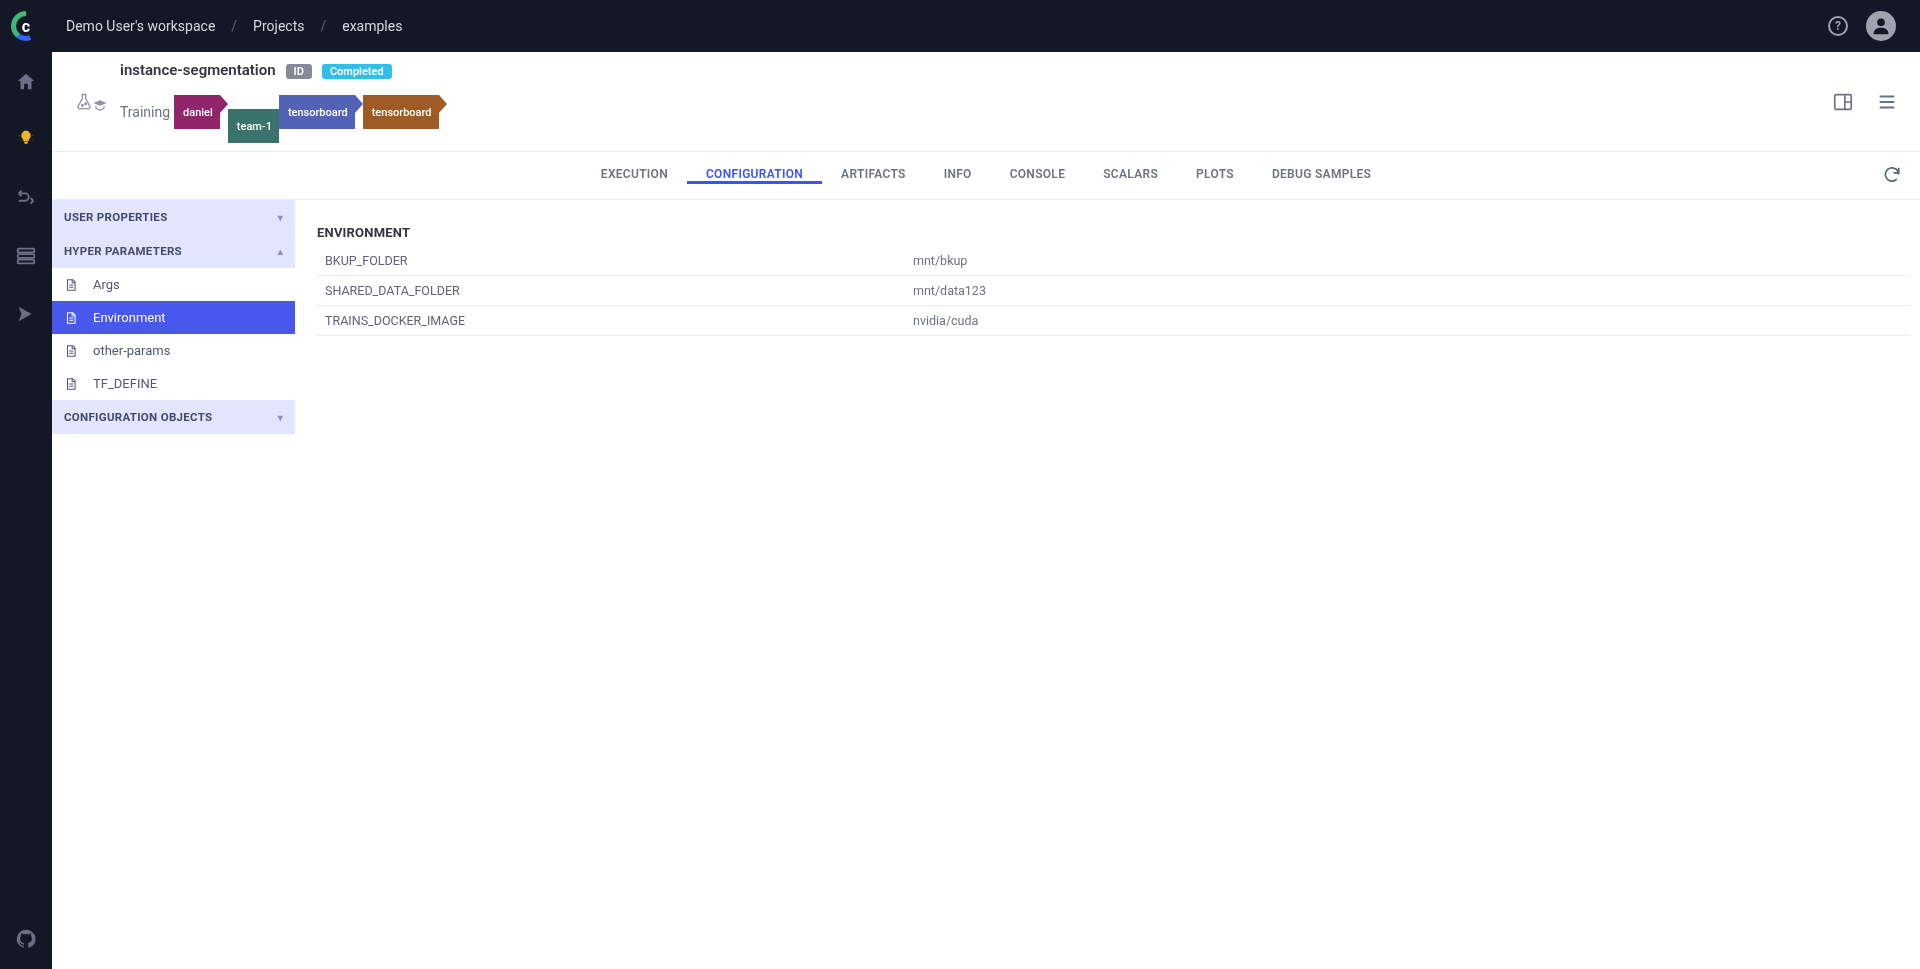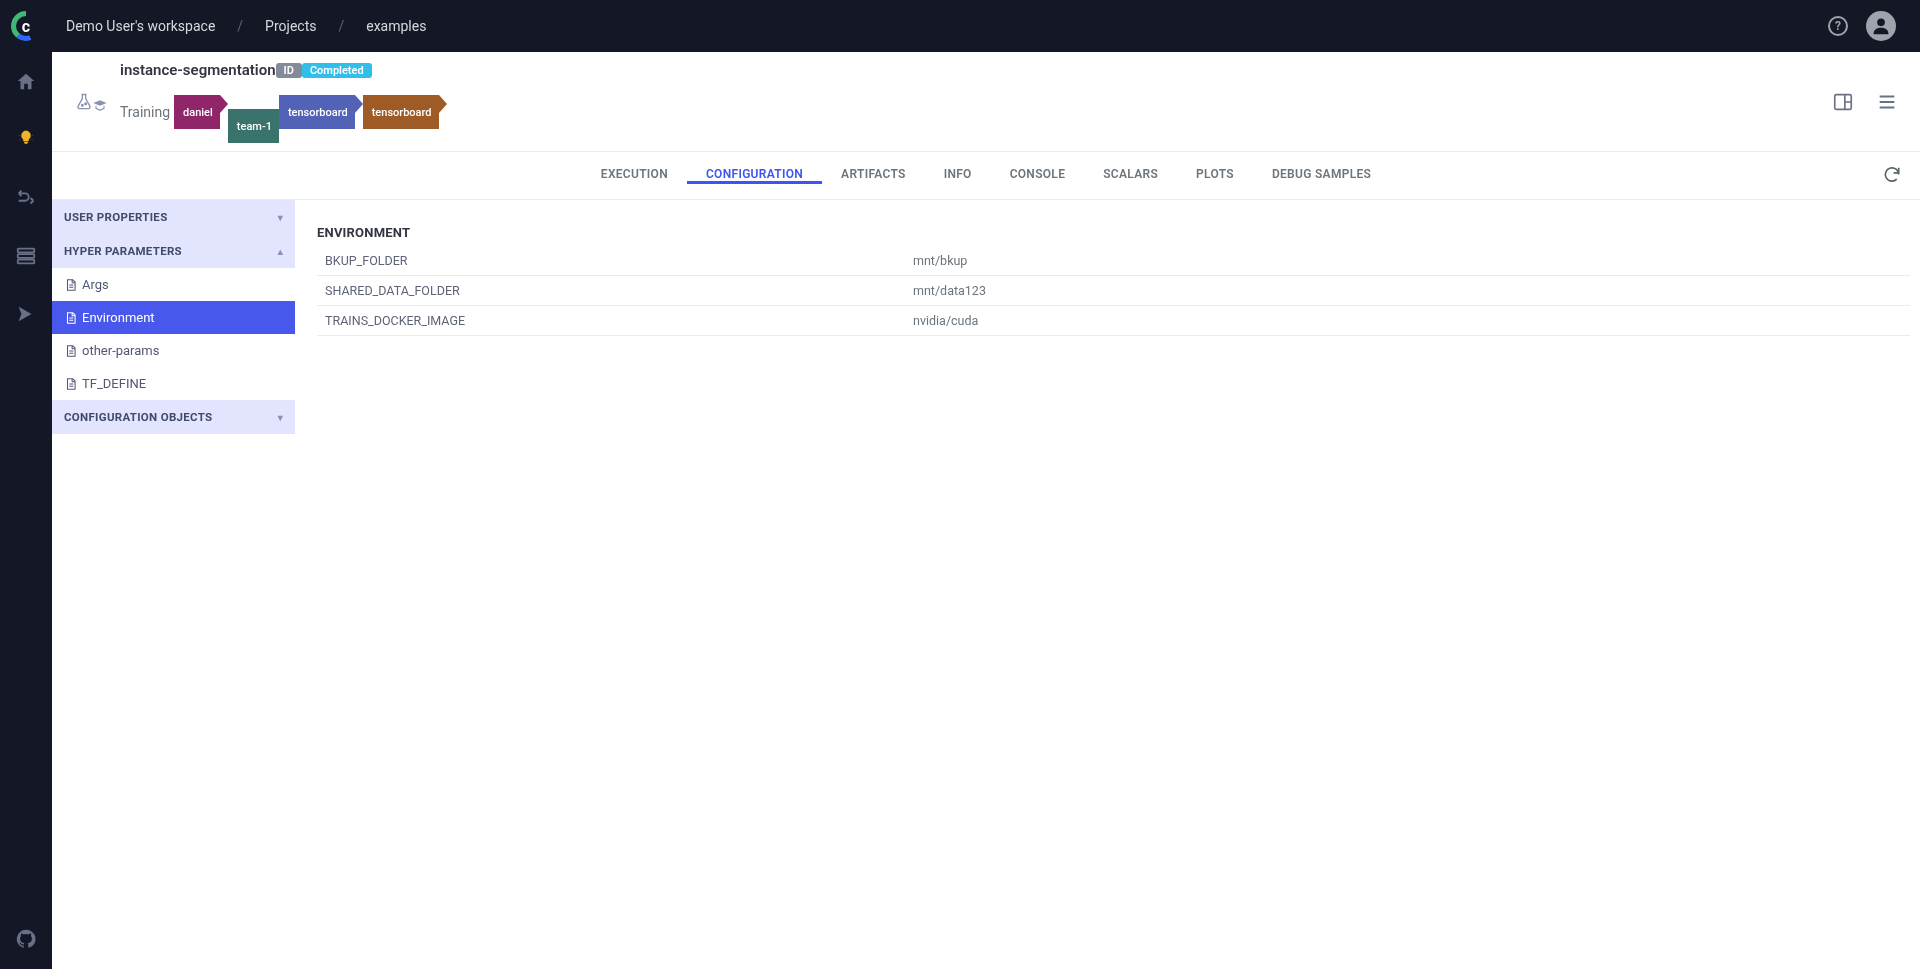--- a/index.html
+++ b/index.html
@@ -60,21 +60,21 @@
     content:"c";
     position:absolute;
     color:#fff;
     font-weight:700;
     font-size:16px;
     background:var(--bg-dark);
     width:20px;height:20px;border-radius:50%;
     display:flex;align-items:center;justify-content:center;
   }
   .crumb{
-    display:flex;align-items:center;gap:22px;
+    display:flex;align-items:center;gap:16px;
     font-size:14px;
     margin-left:14px;
   }
   .crumb .sep{color:#5c6275;}
   .crumb a{color:#d6d8dd;text-decoration:none;}
   .topbar-right{margin-left:auto;display:flex;align-items:center;gap:18px;padding-right:6px;}
   .help-icon{width:20px;height:20px;border:2px solid #9ea3ad;border-radius:50%;display:flex;align-items:center;justify-content:center;color:#9ea3ad;font-size:12px;font-weight:700;}
   .user-avatar{width:30px;height:30px;border-radius:50%;background:#9ea3ad;display:flex;align-items:center;justify-content:center;}
   .user-avatar svg{fill:var(--bg-dark);}
 
@@ -96,21 +96,21 @@
   .main{flex:1;display:flex;flex-direction:column;overflow:hidden;}
   .exp-header{
     padding:9px 22px 8px 22px;
     border-bottom:1px solid var(--border);
     display:flex;align-items:center;justify-content:space-between;
   }
   .exp-header-left{display:flex;align-items:center;gap:12px;}
   .exp-icons{display:flex;align-items:flex-end;gap:2px;color:#8b92ae;}
   .exp-icons svg{width:20px;height:22px;}
   .exp-info{display:flex;flex-direction:column;gap:2px;}
-  .exp-title-row{display:flex;align-items:center;}
+  .exp-title-row{display:flex;align-items:flex-end;gap:10px;}
   .exp-title{font-weight:600;font-size:15px;color:var(--text-head);}
   .badge{
     display:inline-flex;align-items:center;
     padding:1px 8px;border-radius:3px;
     font-size:11px;font-weight:600;color:#fff;
   }
   .badge.id{background:var(--badge-gray);}
   .badge.status{background:var(--badge-cyan);}
   .exp-sub-row{display:flex;align-items:center;gap:0;}
   .exp-type{color:var(--text-muted2);font-size:14px;margin-right:4px;}
@@ -167,21 +167,21 @@
   .sb-section{
     background:var(--blue-pale);
     padding:10px 12px;
     font-weight:700;color:#424a6b;font-size:11.5px;
     letter-spacing:.3px;
     display:flex;align-items:center;justify-content:space-between;
     cursor:pointer;
   }
   .sb-section .chev{color:#8a90b8;font-size:10px;}
   .sb-item{
-    display:flex;align-items:center;gap:4px;
+    display:flex;align-items:center;gap:15px;
     padding:9px 12px;
     color:#515874;font-size:13px;
     cursor:pointer;
   }
   .sb-item svg{width:14px;height:14px;flex-shrink:0;}
   .sb-item.selected{background:var(--row-sel);color:#fff;}
 
   .detail{
     flex:1;overflow:auto;padding:25px 10px 20px 22px;
   }

